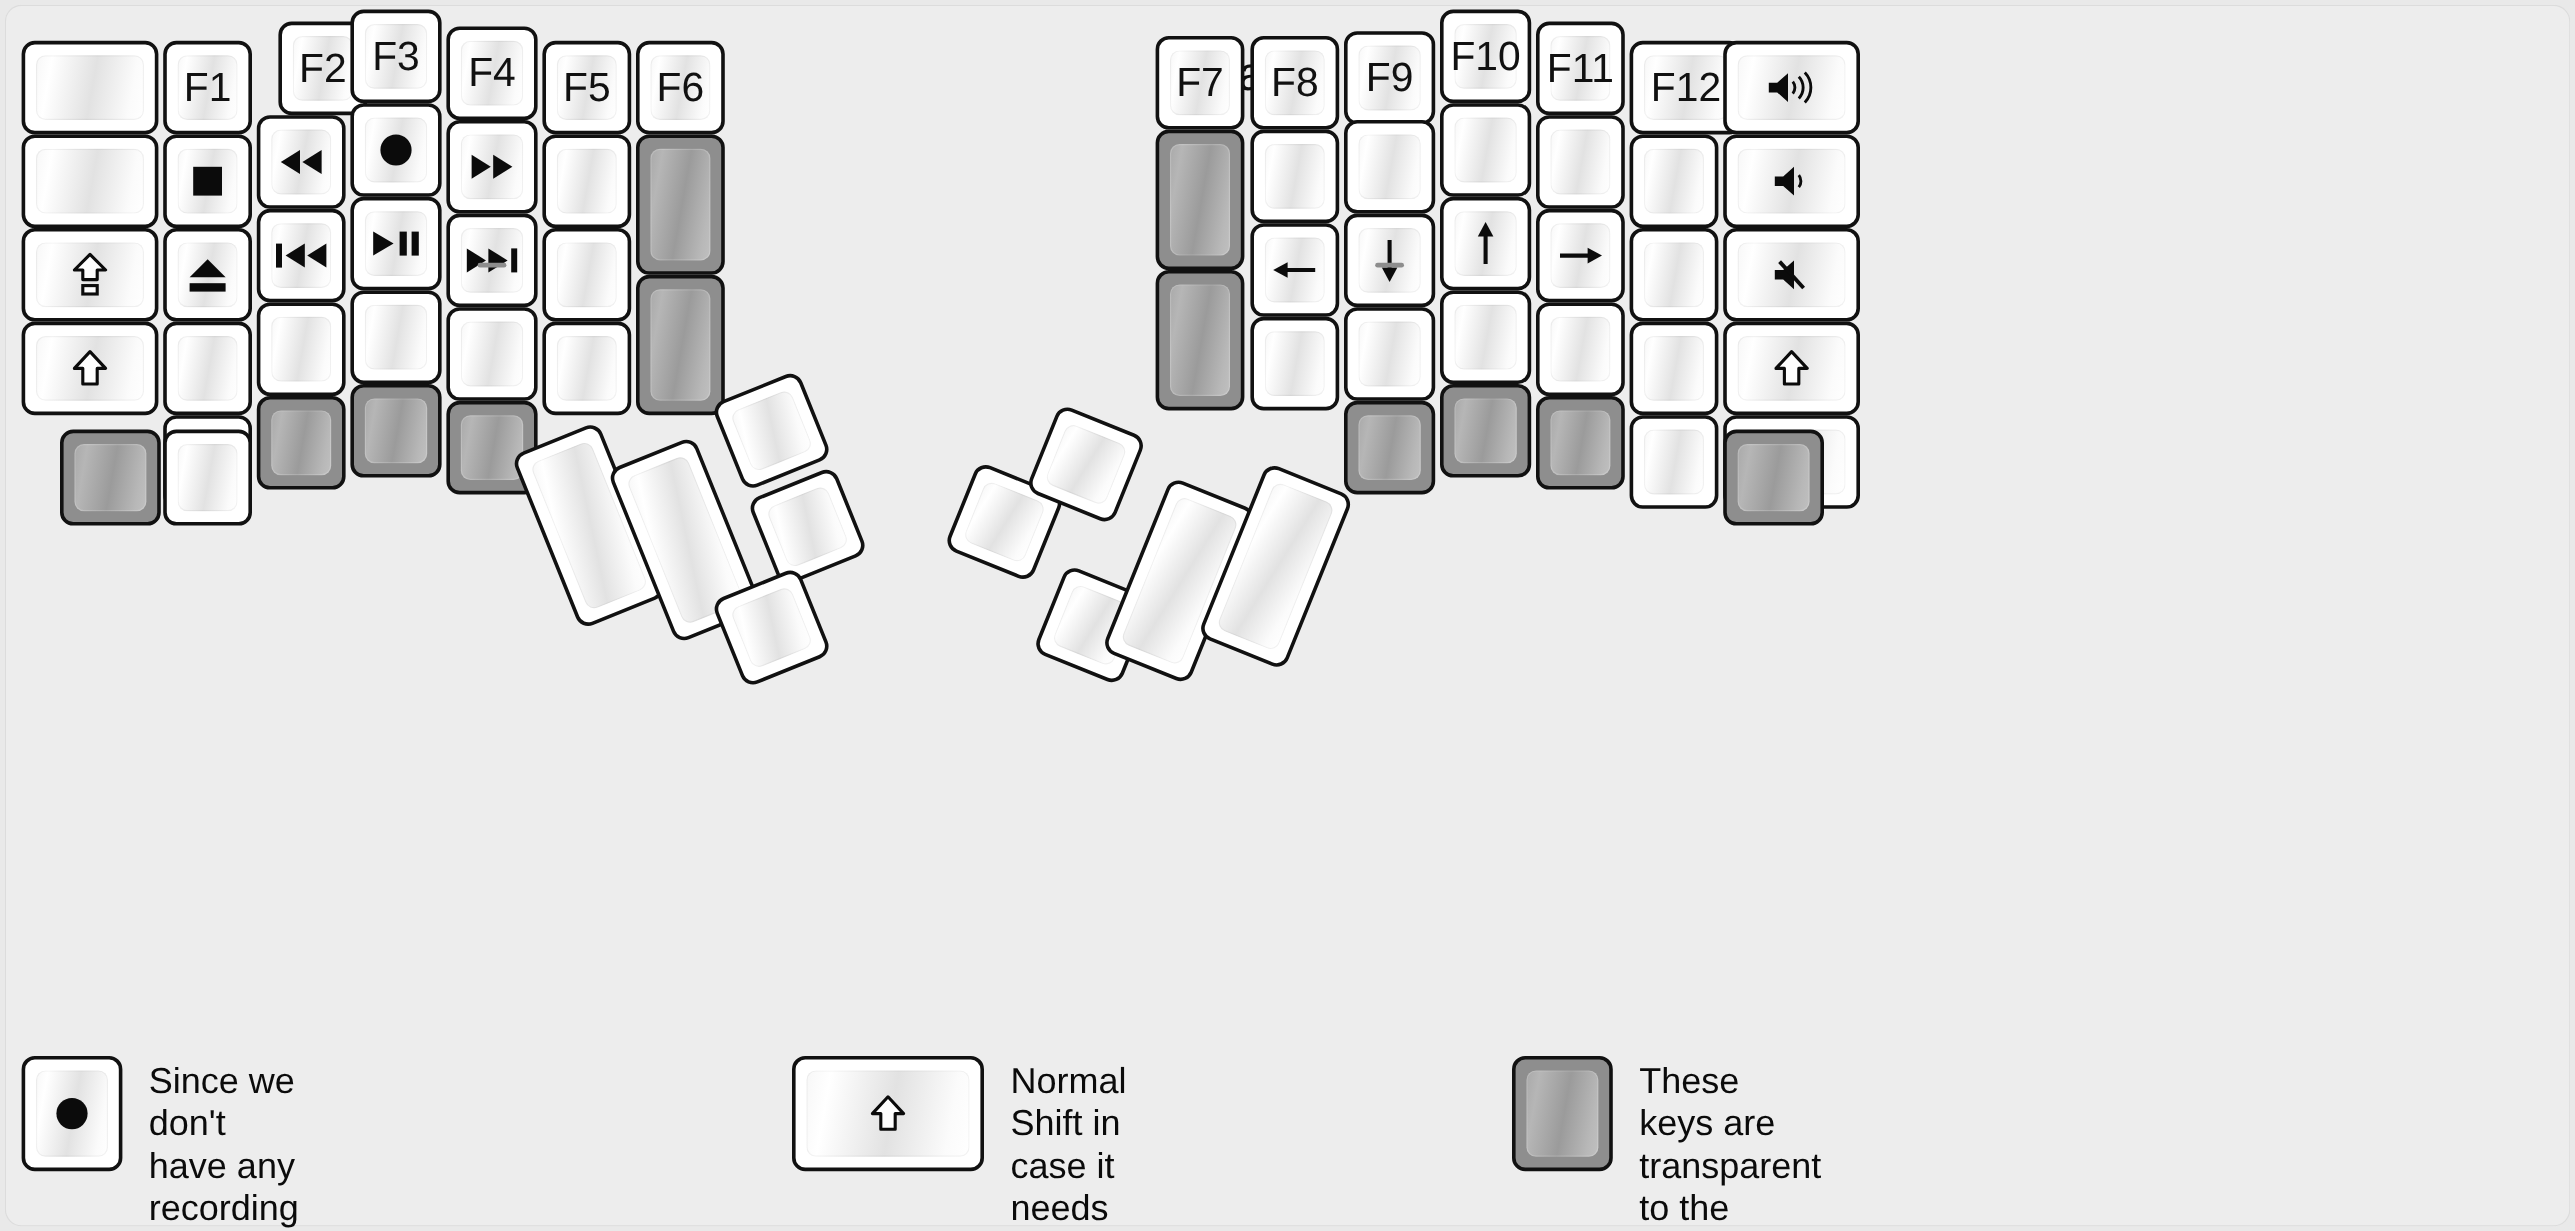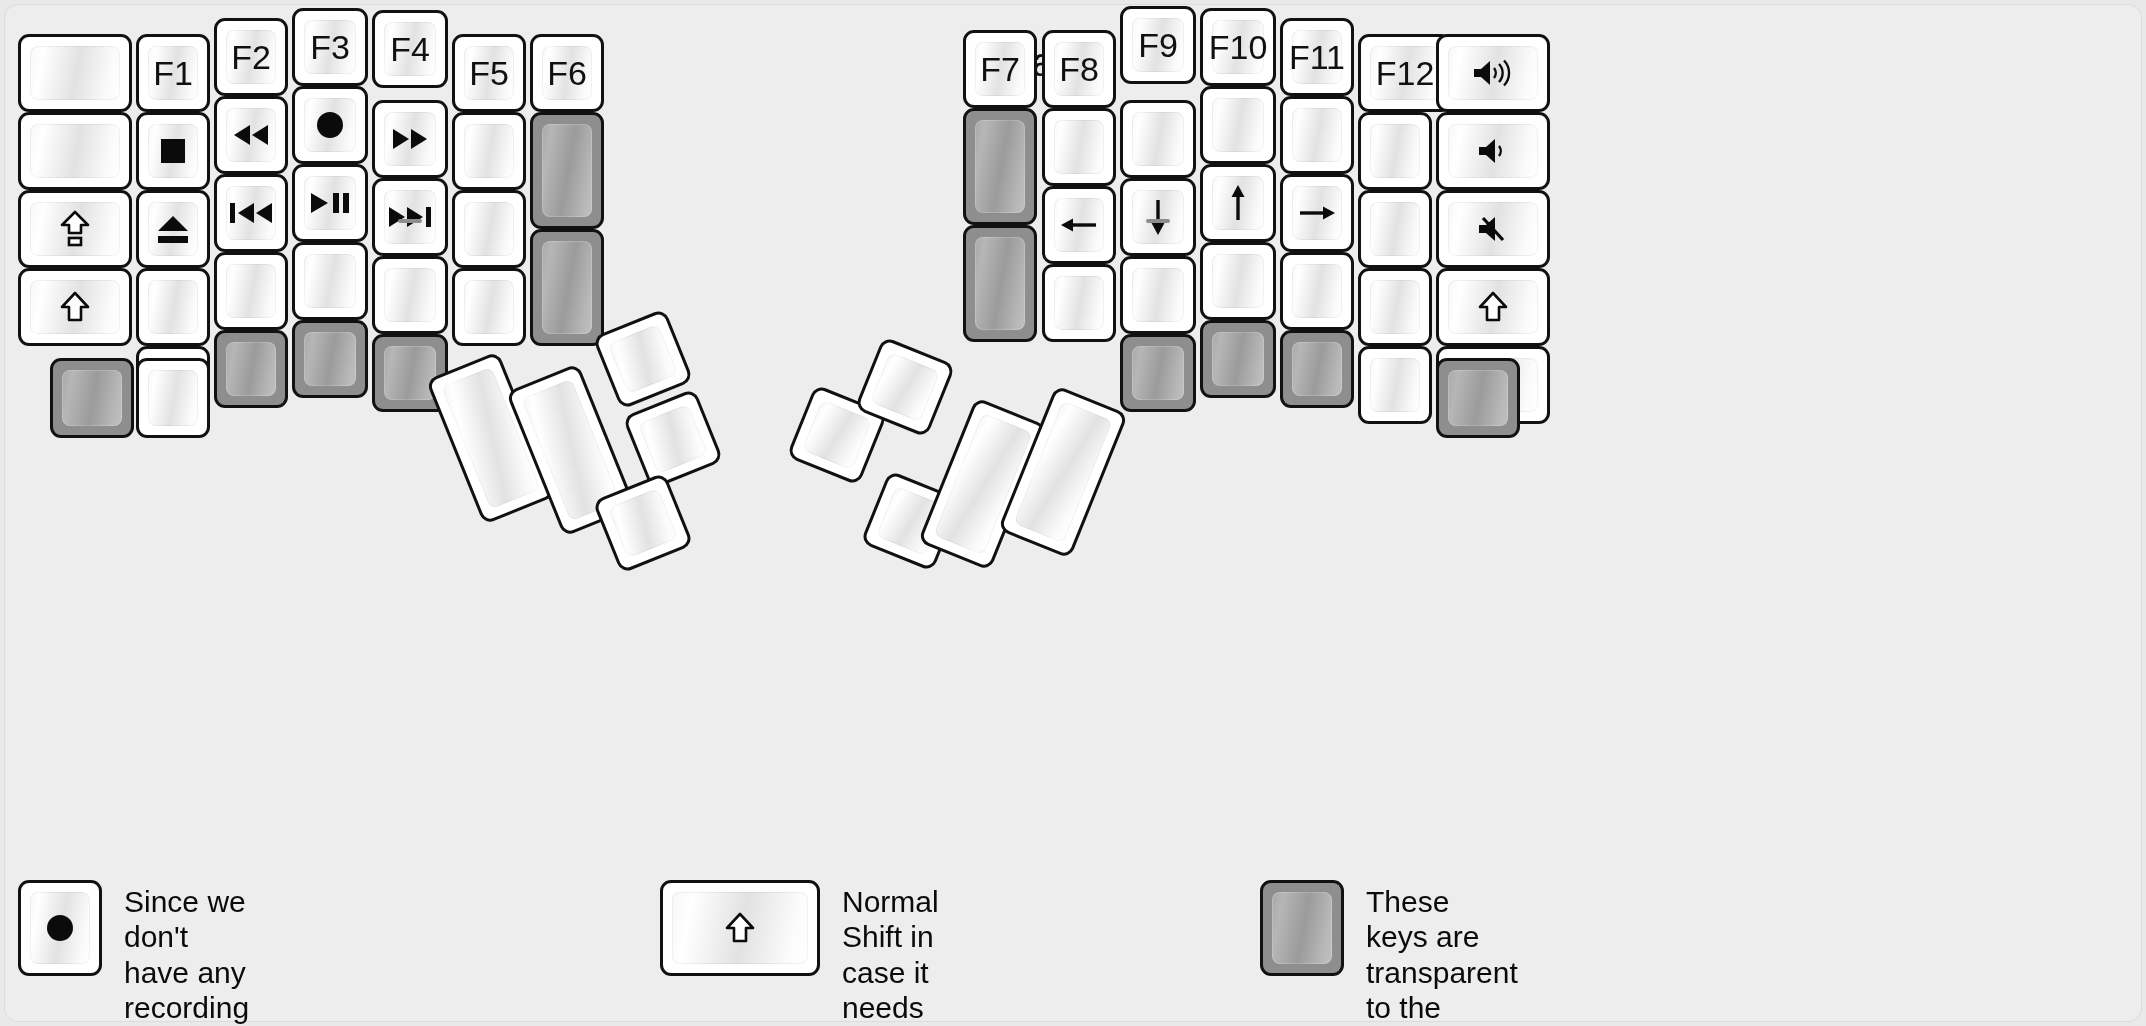--- a/index.html
+++ b/index.html
@@ -130,21 +130,21 @@
             <rect x="2" y="22" width="30" height="7" fill="#0b0b0b"></rect>
           </svg>
         </div>
       </div>
       <div class="key" style="left: 136px; top: 268px; width: 74px; height: 78px;">
         <div class="cap"></div>
       </div>
       <div class="key" style="left: 136px; top: 346px; width: 74px; height: 78px;">
         <div class="cap"></div>
       </div>
-      <div class="key" style="left: 214px; top: 18px; width: 74px; height: 78px;">
+      <div class="key" style="left: 232px; top: 18px; width: 74px; height: 78px;">
         <div class="cap"></div>
         <div class="lbl">F2</div>
       </div>
       <div class="key" style="left: 214px; top: 96px; width: 74px; height: 78px;">
         <div class="cap"></div>
         <div class="lbl ico">
           <svg class="gl" width="40" height="24" viewBox="0 0 40 24" xmlns="http://www.w3.org/2000/svg">
             <polygon points="19,2 19,22 3,12" fill="#0b0b0b"></polygon>
             <polygon points="37,2 37,22 21,12" fill="#0b0b0b"></polygon>
           </svg>
@@ -187,21 +187,21 @@
             <rect x="34" y="2" width="6" height="20" fill="#0b0b0b"></rect>
           </svg>
         </div>
       </div>
       <div class="key" style="left: 292px; top: 242px; width: 76px; height: 78px;">
         <div class="cap"></div>
       </div>
       <div class="key transparent" style="left: 292px; top: 320px; width: 76px; height: 78px;">
         <div class="cap"></div>
       </div>
-      <div class="key" style="left: 372px; top: 10px; width: 76px; height: 78px;">
+      <div class="key" style="left: 372px; top: 22px; width: 76px; height: 78px;">
         <div class="cap"></div>
         <div class="lbl">F4</div>
       </div>
       <div class="key" style="left: 372px; top: 100px; width: 76px; height: 78px;">
         <div class="cap"></div>
         <div class="lbl ico">
           <svg class="gl" width="40" height="24" viewBox="0 0 40 24" xmlns="http://www.w3.org/2000/svg">
             <polygon points="3,2 3,22 19,12" fill="#0b0b0b"></polygon>
             <polygon points="21,2 21,22 37,12" fill="#0b0b0b"></polygon>
           </svg>
@@ -290,21 +290,21 @@
         <div class="lbl ico">
           <svg class="gl" width="40" height="24" viewBox="0 0 40 24" xmlns="http://www.w3.org/2000/svg">
             <line x1="37" y1="12" x2="7" y2="12" stroke="#0b0b0b" stroke-width="3.4"></line>
             <polygon points="2,12 14,5.5 14,18.5" fill="#0b0b0b"></polygon>
           </svg>
         </div>
       </div>
       <div class="key" style="left: 1042px; top: 264px; width: 74px; height: 78px;">
         <div class="cap"></div>
       </div>
-      <div class="key" style="left: 1120px; top: 6px; width: 76px; height: 78px;">
+      <div class="key" style="left: 1120px; top: 26px; width: 76px; height: 78px;">
         <div class="cap"></div>
         <div class="lbl">F9</div>
       </div>
       <div class="key" style="left: 1120px; top: 100px; width: 76px; height: 78px;">
         <div class="cap"></div>
       </div>
       <div class="key" style="left: 1120px; top: 178px; width: 76px; height: 78px;">
         <div class="cap"></div>
         <div class="lbl ico">
           <svg class="gl" width="24" height="40" viewBox="0 0 24 40" xmlns="http://www.w3.org/2000/svg">

